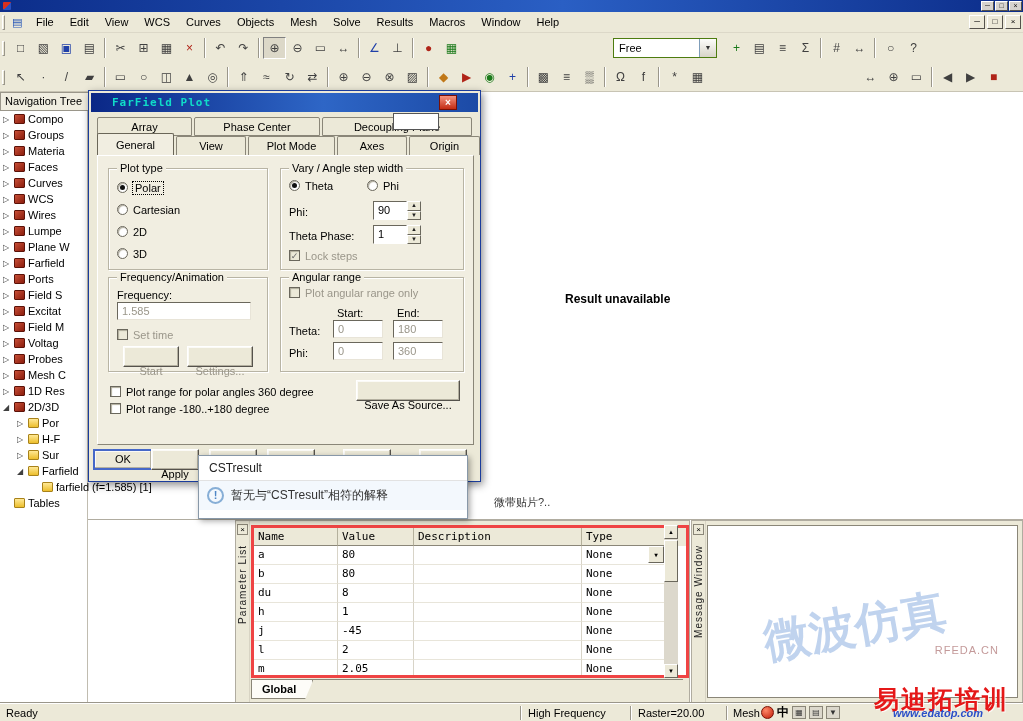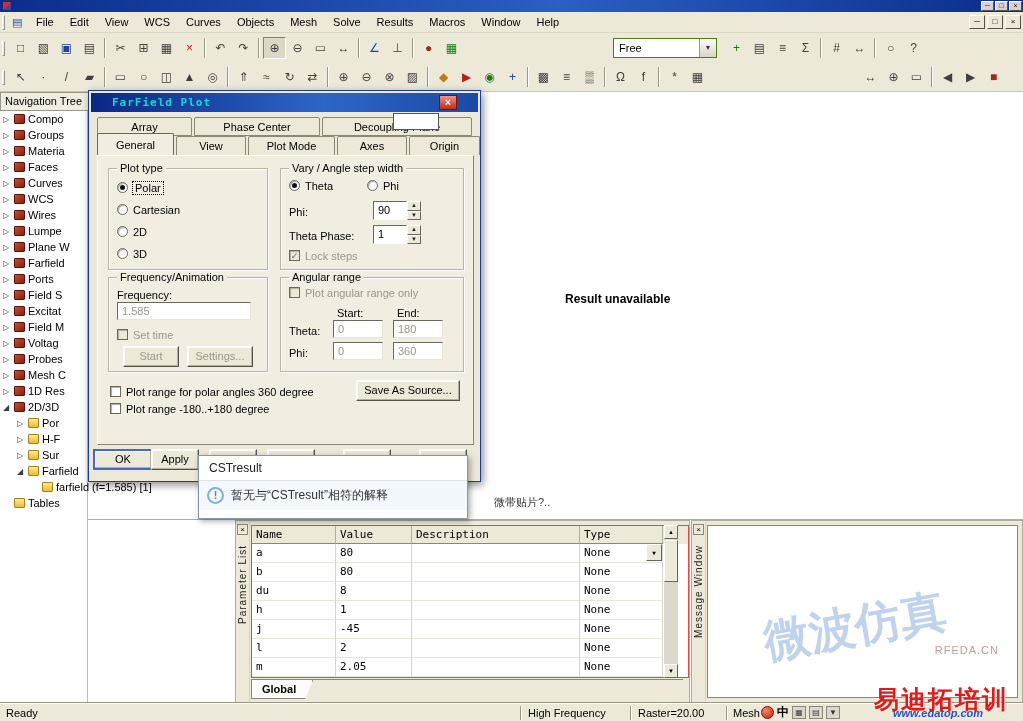--- a/index.html
+++ b/index.html
@@ -72,21 +72,21 @@
 .check{width:11px;height:11px;background:#fff;border:1px solid #6a675c;box-shadow:inset 1px 1px 1px #b0ac9c;font-size:9px;line-height:10px;text-align:center;color:#666;flex:0 0 auto}
 .check.dis{background:#ece9d8}
 .lbl.dis{color:#9a968a}
 .focusbox{outline:1px dotted #000;padding:0 2px}
 .spin{position:absolute;display:flex;width:48px;height:19px}
 .spin-val{flex:1;background:#fff;border:1px solid;border-color:#6a675c #fff #fff #6a675c;padding:2px 0 0 4px}
 .spin-ud{width:14px;display:flex;flex-direction:column}
 .spin-b{flex:1;background:#ece9d8;border:1px solid;border-color:#fff #6a675c #6a675c #fff;font-size:6px;line-height:7px;text-align:center;color:#222}
 .tbox{position:absolute;background:#fff;border:1px solid;border-color:#6a675c #e8e4d8 #e8e4d8 #6a675c;padding:2px 4px;height:18px}
 .tbox.dis{color:#9a968a}
-.btn{position:absolute;height:21px;background:#ece9d8;border:1px solid;border-color:#fff #55524c #55524c #fff;box-shadow:inset -1px -1px 0 #b4b0a0,inset 1px 1px 0 #fbfaf6;text-align:center;padding-top:3px}
+.btn{position:absolute;height:21px;background:#ece9d8;border:1px solid;border-color:#fff #55524c #55524c #fff;box-shadow:inset -1px -1px 0 #b4b0a0,inset 1px 1px 0 #fbfaf6;text-align:center;padding-top:18px}
 .btn.dis{color:#9a968a}
 .btn.default{border:2px solid #4668c8;padding-top:2px}
 #rad-polar{left:8px;top:12px}#rad-cart{left:8px;top:34px}#rad-2d{left:8px;top:56px}#rad-3d{left:8px;top:78px}
 #rad-theta{left:8px;top:10px}#rad-phi{left:86px;top:10px}
 #lbl-phi{left:8px;top:36px}#spin-phi{left:92px;top:32px}
 #lbl-step{left:8px;top:60px}#spin-step{left:92px;top:56px}
 #chk-lock{left:8px;top:80px}
 #lbl-freq{left:8px;top:10px}#tb-freq{left:8px;top:24px;width:134px}
 #chk-settime{left:8px;top:50px}
 #btn-start{left:14px;top:68px;width:56px}#btn-settings{left:78px;top:68px;width:66px}
@@ -109,21 +109,21 @@
 .popup-msg{color:#333}
 
 
 .dock-sep{position:absolute;left:0;top:519px;width:100%;height:1px;background:#b0aca0;z-index:5}
 .dock{position:absolute;top:520px;height:183px;background:#ece9d8;border:1px solid #b0aca0;z-index:6}
 #params-panel{left:235px;width:455px}
 #msg-panel{left:691px;width:332px}
 .strip{position:absolute;left:0;top:0;bottom:0;width:14px;display:flex;flex-direction:column;align-items:center;border-right:1px solid #d8d4c4}
 .strip-x{width:11px;height:11px;margin-top:3px;border:1px solid #8a8678;background:#ece9d8;font-size:8px;line-height:9px;text-align:center}
 .strip-label{writing-mode:vertical-rl;transform:rotate(180deg);font-size:10px;color:#222;margin-top:10px;letter-spacing:1px}
-.ptable{position:absolute;left:15px;top:4px;width:438px;height:153px;background:#fff;border:1px solid #ef4444;font-family:"DejaVu Sans Mono","Liberation Mono",monospace;overflow:hidden}
+.ptable{position:absolute;left:15px;top:4px;width:438px;height:153px;background:#fff;border:3px solid #ef4444;font-family:"DejaVu Sans Mono","Liberation Mono",monospace;overflow:hidden}
 .prow{display:flex;height:19px}
 .prow.head{background:#ece9d8;height:18px}
 .pc{padding:2px 4px;border-right:1px solid #d8d4c8;border-bottom:1px solid #e8e5da;overflow:hidden;white-space:nowrap}
 .prow.head .pc{border-right:1px solid #b4b09c;border-bottom:1px solid #8a8678}
 .pc1{width:84px}.pc2{width:76px}.pc3{width:168px}.pc4{width:83px;position:relative}
 .tdrop{position:absolute;right:0;top:0;width:16px;height:17px;background:#ece9d8;border:1px solid;border-color:#fff #6a675c #6a675c #fff;font-size:6px;line-height:15px;text-align:center}
 .pscroll{position:absolute;left:428px;top:4px;width:14px;height:153px;background:#dcd8cc;display:flex;flex-direction:column}
 .sbb{height:14px;background:#ece9d8;border:1px solid;border-color:#fff #6a675c #6a675c #fff;font-size:6px;line-height:12px;text-align:center}
 .sbthumb{height:42px;margin-top:1px;background:#ece9d8;border:1px solid;border-color:#fff #6a675c #6a675c #fff}
 .ptabbar{position:absolute;left:15px;bottom:3px;height:20px;right:6px;border-top:1px solid #8a8678;background:#ece9d8;display:flex}

